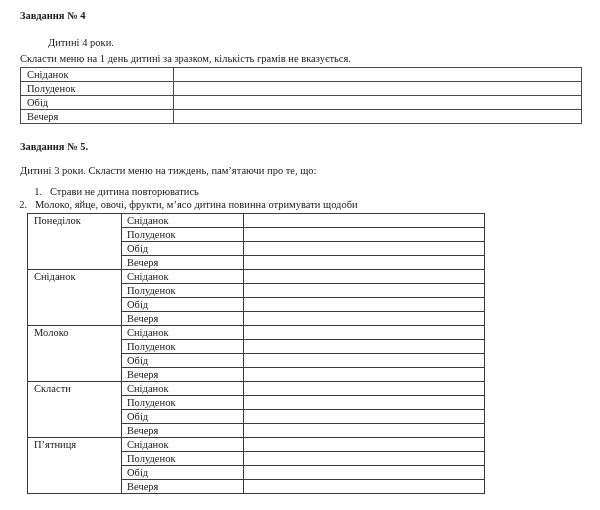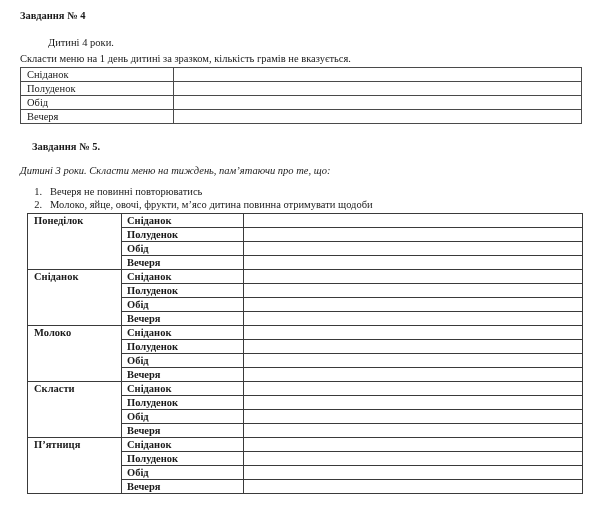--- a/index.html
+++ b/index.html
@@ -49,24 +49,23 @@
       width: 22px;
       text-align: right;
       margin-right: 8px;
     }
 
     
     table.t2 {
       position: absolute;
       left: 27px;
       top: 213px;
-      width: 556px;
+      width: 458px;
       border-collapse: collapse;
       table-layout: fixed;
-      font-weight: bold;
     }
     table.t2 td {
       border: 1px solid #3a3a3a;
       height: 13px;
       padding: 0 0 0 5px;
       line-height: 13px;
       font-size: 10.5px;
       vertical-align: top;
       overflow: hidden;
       white-space: nowrap;
@@ -98,27 +97,27 @@
     <td class="c1">Обід</td>
     <td></td>
   </tr>
   <tr>
     <td class="c1">Вечеря</td>
     <td></td>
   </tr>
 </tbody>
   </table>
 
-<div class="abs heading" style="left:20px; top:141px;margin-left:12px;">Завдання № 5.</div>
-<div class="abs para" style="left:20px; top:165px;font-style:italic;">Дитині 3 роки. Скласти меню на тиждень, пам’ятаючи про те, що:</div>
+<div class="abs heading" style="left:20px; top:141px;">Завдання № 5.</div>
+<div class="abs para" style="left:20px; top:165px;">Дитині 3 роки. Скласти меню на тиждень, пам’ятаючи про те, що:</div>
 
 <div class="abs para list-item" style="left:20px; top:186px;">
-  <span class="num">1.</span><span>Вечеря  не повинні повторюватись</span>
+  <span class="num">1.</span><span>Страви  не дитина повторюватись</span>
 </div>
-<div class="abs para list-item" style="left:20px; top:199px;">
+<div class="abs para list-item" style="left:5px; top:199px;">
   <span class="num">2.</span><span>Молоко, яйце, овочі, фрукти, м’ясо дитина повинна отримувати щодоби</span>
 </div>
 
 <table class="t2">
 
   <tbody>
       <tr>
     <td class="day" rowspan="4">Понеділок</td>
     <td class="meal">Сніданок</td>
     <td></td>

